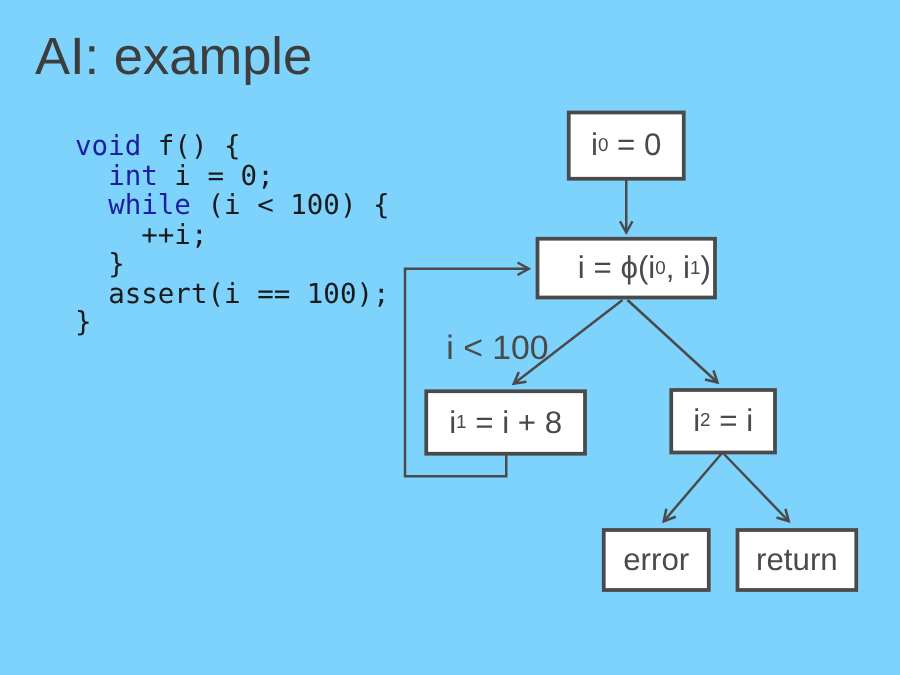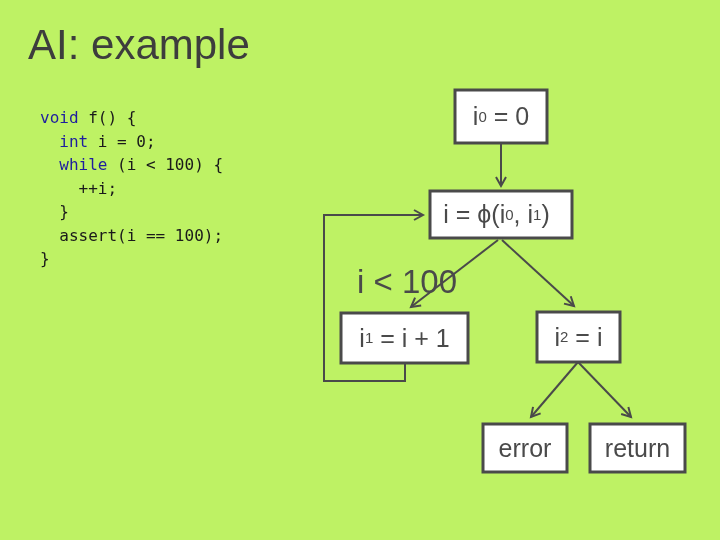--- a/index.html
+++ b/index.html
@@ -1,45 +1,45 @@
 <!DOCTYPE html>
 <html style="--color-title: #3d3d3d; --color-code_text: #1a1a1a; --color-keyword: #1e1e9e; --color-diagram: #4a4a4a;"><head>
 <meta charset="utf-8">
 <style>
   html,body { margin:0; padding:0; background:#ffffff; }
   .slide {
     position:relative; width:720px; height:540px;
-    background:#bef264; overflow:hidden;
+    background:#7dd3fc; overflow:hidden;
     font-family:"Liberation Sans", sans-serif;
   }
   .title {
     position:absolute; left:28px; top:22px;
     font-size:42px; font-weight:300; letter-spacing:0px;
     color:var(--color-title,#3d3d3d); line-height:1.1;
   }
   .code {
-    position:absolute; left:40px; top:106px;
+    position:absolute; left:60px; top:106px;
     font-family:"DejaVu Sans Mono", monospace;
-    font-size:16px; line-height:23.5px;
+    font-size:22px; line-height:23.5px;
     color:var(--color-code_text,#1a1a1a);
     white-space:pre;
   }
   .code .kw { color:var(--color-keyword,#1e1e9e); }
   .diagram-svg { position:absolute; left:0; top:0; }
   .edge { stroke:var(--color-diagram,#4a4a4a); stroke-width:2; fill:none; }
   .arrhead { stroke:var(--color-diagram,#4a4a4a); stroke-width:2; fill:none; }
   .node-rect { fill:#ffffff; stroke:var(--color-diagram,#4a4a4a); stroke-width:3; }
   .node-label {
     position:absolute; display:flex; align-items:center; justify-content:center;
     color:var(--color-diagram,#4a4a4a); font-size:25px; line-height:1;
     white-space:pre;
   }
   .edge-label {
     position:absolute; color:var(--color-diagram,#4a4a4a);
-    font-size:33px; line-height:1.1; white-space:pre;
+    font-size:27px; line-height:1.1; white-space:pre;
   }
   .node-label sub, .edge-label sub { font-size:0.6em; line-height:0; }
 </style>
 </head>
 <body>
 
 <div class="slide">
 
   <div class="title">AI: example</div>
 
@@ -62,23 +62,23 @@
     <rect class="node-rect" x="455" y="90" width="92" height="53"></rect>
     <rect class="node-rect" x="430" y="191" width="142" height="47"></rect>
     <rect class="node-rect" x="341" y="313" width="127" height="50"></rect>
     <rect class="node-rect" x="537" y="312" width="83" height="50"></rect>
     <rect class="node-rect" x="483" y="424" width="84" height="48"></rect>
     <rect class="node-rect" x="590" y="424" width="95" height="48"></rect>
   </svg>
 
   <div class="node-label" style="left:455px;top:90px;width:92px;height:53px"><span>i</span><sub>0</sub><span> = 0</span></div>
 
-  <div class="node-label" style="left:411px;top:191px;width:171px;height:47px"><span>i = ϕ(i</span><sub>0</sub><span>, i</span><sub>1</sub><span>)</span></div>
+  <div class="node-label" style="left:430px;top:191px;width:171px;height:47px"><span>i = ϕ(i</span><sub>0</sub><span>, i</span><sub>1</sub><span>)</span></div>
 
-  <div class="node-label" style="left:341px;top:313px;width:127px;height:50px"><span>i</span><sub>1</sub><span> = i + 1</span></div>
+  <div class="node-label" style="left:341px;top:313px;width:127px;height:50px"><span>i</span><sub>1</sub><span> = i + 8</span></div>
 
   <div class="node-label" style="left:537px;top:312px;width:83px;height:50px"><span>i</span><sub>2</sub><span> = i</span></div>
 
   <div class="node-label" style="left:483px;top:424px;width:84px;height:48px"><span>error</span></div>
 
   <div class="node-label" style="left:590px;top:424px;width:95px;height:48px"><span>return</span></div>
 
   <div class="edge-label" style="left:357px;top:264px"><span>i &lt; 100</span></div>
 
 

